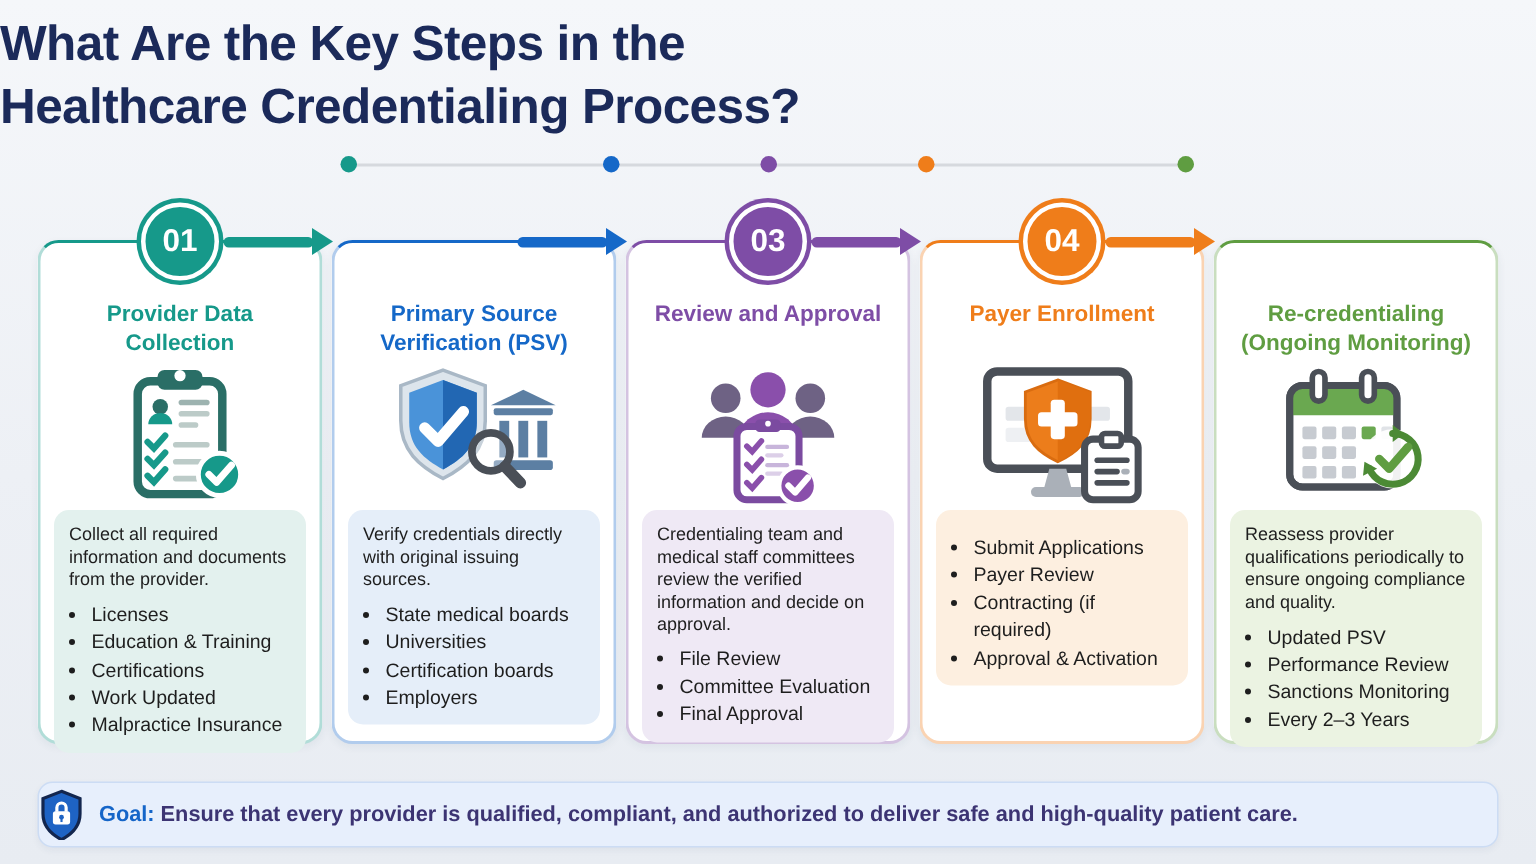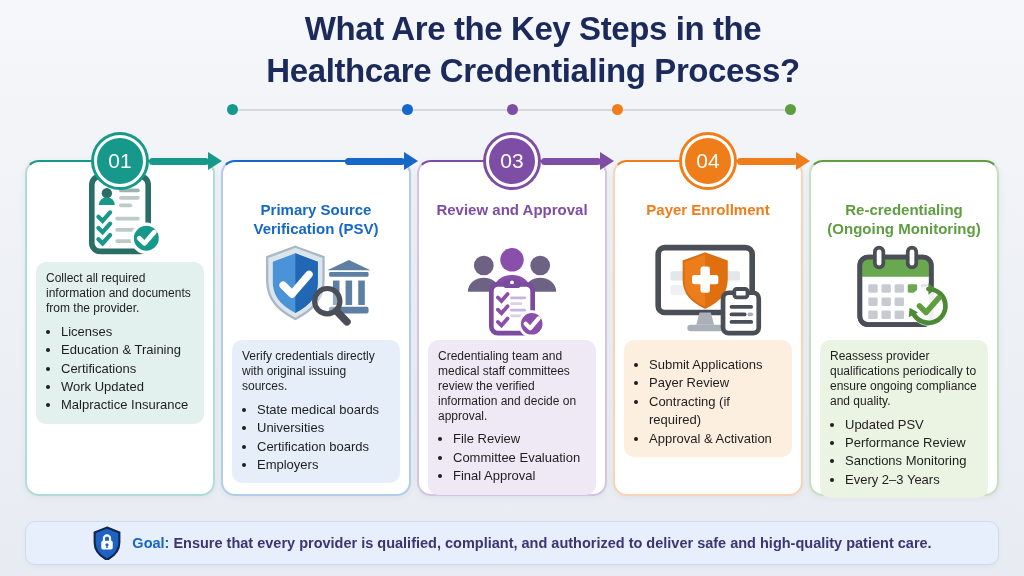--- a/index.html
+++ b/index.html
@@ -2,38 +2,38 @@
 <html><head>
 <meta charset="utf-8">
 <style>
   html,body{margin:0;padding:0;}
   body{
     width:1024px;height:576px;position:relative;overflow:hidden;
     background:linear-gradient(180deg,#f5f7fa 0%,#edf0f5 55%,#e8ecf2 100%);
     font-family:"Liberation Sans",sans-serif;
   }
   .title{
-    position:absolute;top:8px;left:0;right:0;text-align:center;
-    font-size:33px;line-height:1.26;font-weight:800;color:#1b2a5a;letter-spacing:-0.4px;padding-left:42px;
+    position:absolute;top:8px;left:0;right:0;text-align:left;
+    font-size:33px;line-height:1.26;font-weight:800;color:#1b2a5a;letter-spacing:-0.4px;
   }
   .timeline-line{position:absolute;top:109px;left:232px;width:558px;height:2px;background:#d6d9de;}
   .timeline-dot{position:absolute;top:104px;width:11px;height:11px;border-radius:50%;}
 
   .cards{position:absolute;top:160px;left:25px;display:flex;gap:6px;}
   .card{
     position:relative;width:190px;height:336px;background:#fff;
     border:2px solid;border-radius:14px;box-sizing:border-box;
     box-shadow:0 2px 6px rgba(40,60,90,0.06);
   }
   .circle{
     position:absolute;top:-27px;left:50%;transform:translateX(-50%);
     width:46px;height:46px;border-radius:50%;background:var(--c);
     border:3px solid #fff;box-shadow:0 0 0 3px var(--c);
     display:flex;align-items:center;justify-content:center;
-    color:#fff;font-size:21px;font-weight:normal;z-index:3;text-align:center;
+    color:#fff;font-size:21px;font-weight:bold;z-index:3;text-align:center;
   }
   .arrow{
     position:absolute;top:-4px;left:122px;width:60px;height:7px;
     background:var(--c);border-radius:4px;z-index:2;
   }
   .arrow::after{
     content:"";position:absolute;right:-13px;top:-6px;width:0;height:0;
     border-left:14px solid var(--c);
     border-top:9.5px solid transparent;border-bottom:9.5px solid transparent;
   }
@@ -46,21 +46,21 @@
     margin:2px 9px 0;background:var(--tint);border-radius:10px;
     padding:9px 11px 9px 10px;
   }
   .text-box p{margin:0;font-size:12px;line-height:1.24;color:#1e1e1e;}
   .text-box ul{margin:7px 0 0;padding-left:15px;}
   .text-box li{font-size:13px;line-height:1.42;color:#1e1e1e;}
 
   .goal-bar{
     position:absolute;left:25px;right:25px;top:521px;height:42px;
     background:#e7effc;border:1px solid #ccdcf4;border-radius:10px;
-    display:flex;align-items:center;justify-content:center;gap:10px;
+    display:flex;align-items:center;gap:10px;
     box-shadow:0 2px 4px rgba(40,60,90,0.05);
   }
   .goal-shield{display:flex;align-items:center;}
   .goal-text{font-size:14.5px;font-weight:bold;color:#3c3473;}
   .goal-label{color:#1565c8;margin-right:4px;}
 </style>
 </head>
 <body>
 
 <div class="title"><span>What Are the Key Steps in the</span><br><span>Healthcare Credentialing Process?</span></div>
@@ -73,20 +73,21 @@
     <div class="timeline-dot" style="left: 612px; background: rgb(239, 125, 26);"></div>
     <div class="timeline-dot" style="left: 785px; background: rgb(95, 157, 65);"></div>
   </div>
 
 <div class="cards" id="cards">
     <section class="card" style="--c: #16998a; --tint: #e3f1ee; border-color: rgb(22, 153, 138) rgba(22, 153, 138, 0.333) rgba(22, 153, 138, 0.333);">
     <div class="arrow"></div>
     <div class="circle">
         <span>01</span>
       </div>
+    <h2 class="step-title">Provider Data Collection</h2>
     <div class="step-icon">
         <svg width="104" height="94" viewBox="0 0 110 100">
   <rect x="25" y="13" width="60" height="80" rx="9" fill="#fff" stroke="#2a6e66" stroke-width="6"></rect>
   <rect x="39" y="5" width="32" height="14" rx="5" fill="#2a6e66"></rect>
           <circle cx="55" cy="9" r="4" fill="#fff"></circle>
   <circle cx="41" cy="31" r="5.5" fill="#2a6e66"></circle>
           <path d="M32.5 43.5 a8.5 8 0 0 1 17 0 z" fill="#16998a"></path>
   <rect x="54" y="26" width="22" height="4" rx="2" fill="#9db3b0"></rect>
   <rect x="54" y="34" width="22" height="4" rx="2" fill="#bccbc8"></rect>
   <rect x="54" y="42" width="14" height="4" rx="2" fill="#bccbc8"></rect>

